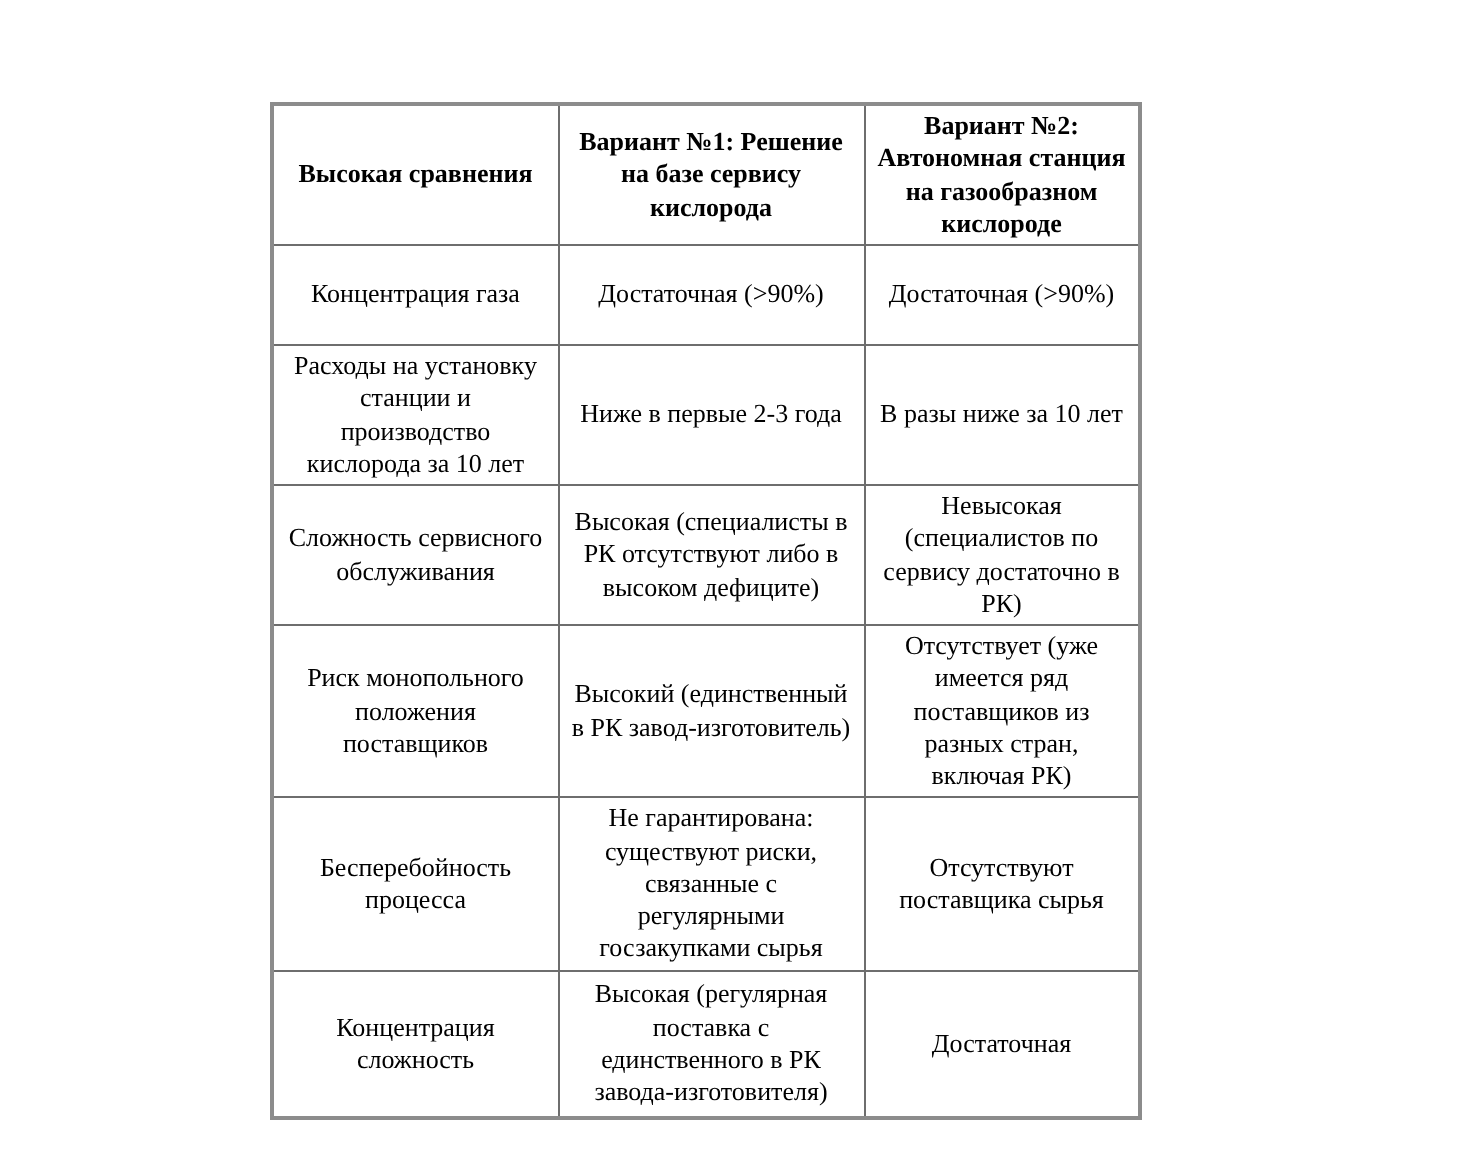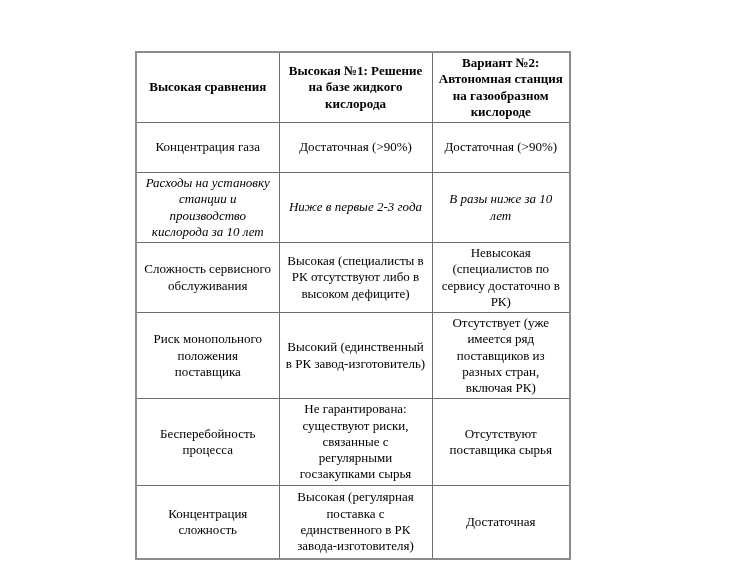--- a/index.html
+++ b/index.html
@@ -35,59 +35,59 @@
     word-wrap: break-word;
   }
   table.cmp th, td.param {
     font-weight: bold;
   }
   .c0 { width: 143px; }
   .c1 { width: 153px; }
   .c2 { width: 138px; }
   tr.rh { height: 64px; }
   tr.r0 { height: 50px; margin-left: 10px; }
-  tr.r1 { height: 68px; font-style: italic; }
+  tr.r1 { height: 68px; }
   tr.r2 { height: 63px; }
   tr.r3 { height: 65px; }
   tr.r4 { height: 75px; }
   tr.r5 { height: 74px; }
 </style>
 </head>
 <body>
 
 <div class="page">
   <table class="cmp">
     <colgroup>
       <col class="c0">
         <col class="c1">
         <col class="c2">
     </colgroup>
     <tbody>
       <tr class="rh">
         <th>Высокая сравнения</th>
-        <th>Высокая №1: Решение на базе жидкого кислорода</th>
+        <th>Вариант №1: Решение на базе сервису кислорода</th>
         <th>Вариант №2: Автономная станция на газообразном кислороде</th>
       </tr>
       <tr class="r0">
         <td class="param">Концентрация газа</td>
         <td>Достаточная (&gt;90%)</td>
         <td>Достаточная (&gt;90%)</td>
       </tr>
       <tr class="r1">
         <td class="param">Расходы на установку станции и производство кислорода за 10 лет</td>
         <td>Ниже в первые 2-3 года</td>
         <td>В разы ниже за 10 лет</td>
       </tr>
       <tr class="r2">
         <td class="param">Сложность сервисного обслуживания</td>
         <td>Высокая (специалисты в РК отсутствуют либо в высоком дефиците)</td>
         <td>Невысокая (специалистов по сервису достаточно в РК)</td>
       </tr>
       <tr class="r3">
-        <td class="param">Риск монопольного положения поставщика</td>
+        <td class="param">Риск монопольного положения поставщиков</td>
         <td>Высокий (единственный в РК завод-изготовитель)</td>
         <td>Отсутствует (уже имеется ряд поставщиков из разных стран, включая РК)</td>
       </tr>
       <tr class="r4">
         <td class="param">Бесперебойность процесса</td>
         <td>Не гарантирована: существуют риски, связанные с регулярными госзакупками сырья</td>
         <td>Отсутствуют поставщика сырья</td>
       </tr>
       <tr class="r5">
         <td class="param">Концентрация сложность</td>

